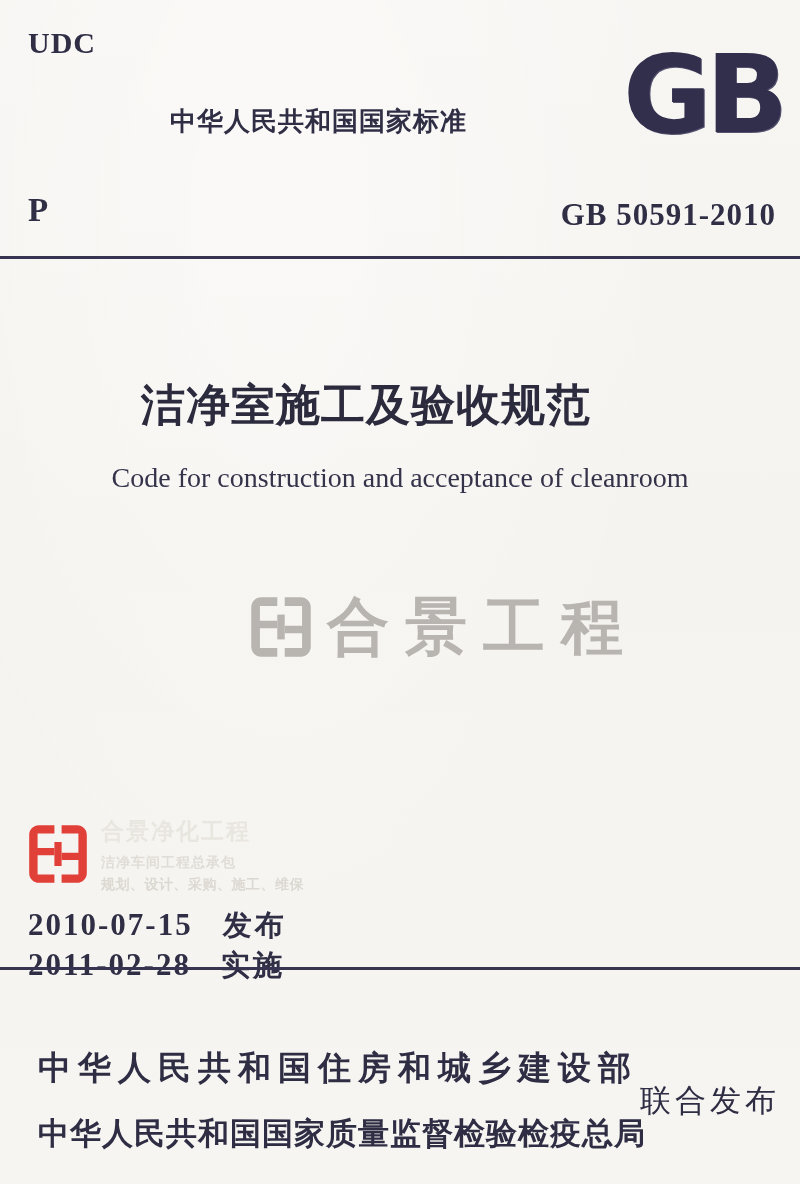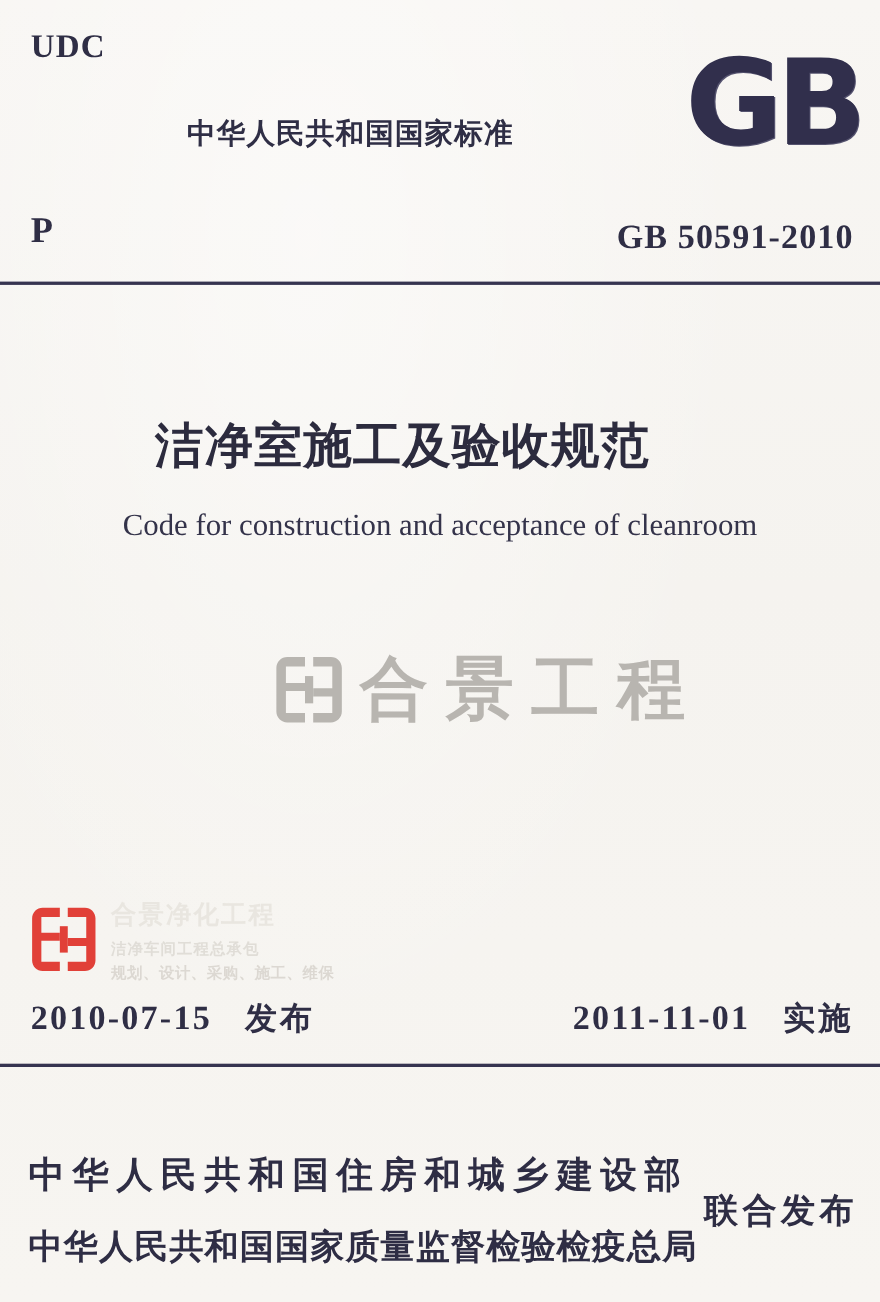--- a/index.html
+++ b/index.html
@@ -96,21 +96,21 @@
     color:#e0ddd7; white-space:nowrap;
   }
   .co-tag2 {
     margin-top:4px;
     font-size:14px; font-weight:700; letter-spacing:0.5px;
     color:#dcd8d2; white-space:nowrap;
   }
 
   .dates {
     left:28px; top:906px; width:748px;
-    display:flex; justify-content:space-between; align-items:baseline;
+    display:flex; justify-content:space-between; align-items:baseline;flex-direction:column;
   }
   .date-group { display:flex; align-items:baseline; white-space:nowrap; }
   .date-value {
     font:700 31px/1.15 "Liberation Serif","DejaVu Serif",serif;
     letter-spacing:2px;
   }
   .date-label {
     font-size:29px; font-weight:700; letter-spacing:3px;
     margin-left:30px;
   }
@@ -123,22 +123,22 @@
   .pub1 {
     font-size:33px; font-weight:700; letter-spacing:7px;
     white-space:nowrap; color:#2e2d44;
   }
   .pub2 {
     margin-top:22px;
     font-size:31px; font-weight:700; letter-spacing:1px;
     white-space:nowrap; color:#2e2d44;
   }
   .joint {
-    margin-left:16px;
-    font-size:31px; font-weight:700; letter-spacing:4px;
+    margin-left:4px;
+    font-size:31px; font-weight:400; letter-spacing:4px;
     white-space:nowrap; color:#2e2d44;
   }
 </style>
 </head>
 <body>
 
 <div class="page">
 
   <div class="abs udc">UDC</div>
 
@@ -185,21 +185,21 @@
     </svg>
     <span class="wm-text">合景工程</span>
   </div>
 
   <div class="abs dates">
     <div class="date-group">
       <span class="date-value">2010-07-15</span>
       <span class="date-label">发布</span>
     </div>
     <div class="date-group">
-      <span class="date-value">2011-11-01</span>
+      <span class="date-value">2011-02-28</span>
       <span class="date-label">实施</span>
     </div>
   </div>
 
   <div class="abs rule rule-bottom"></div>
 
   <div class="abs publishers">
     <div class="pub-lines">
       <div class="pub1">中华人民共和国住房和城乡建设部</div>
       <div class="pub2">中华人民共和国国家质量监督检验检疫总局</div>

